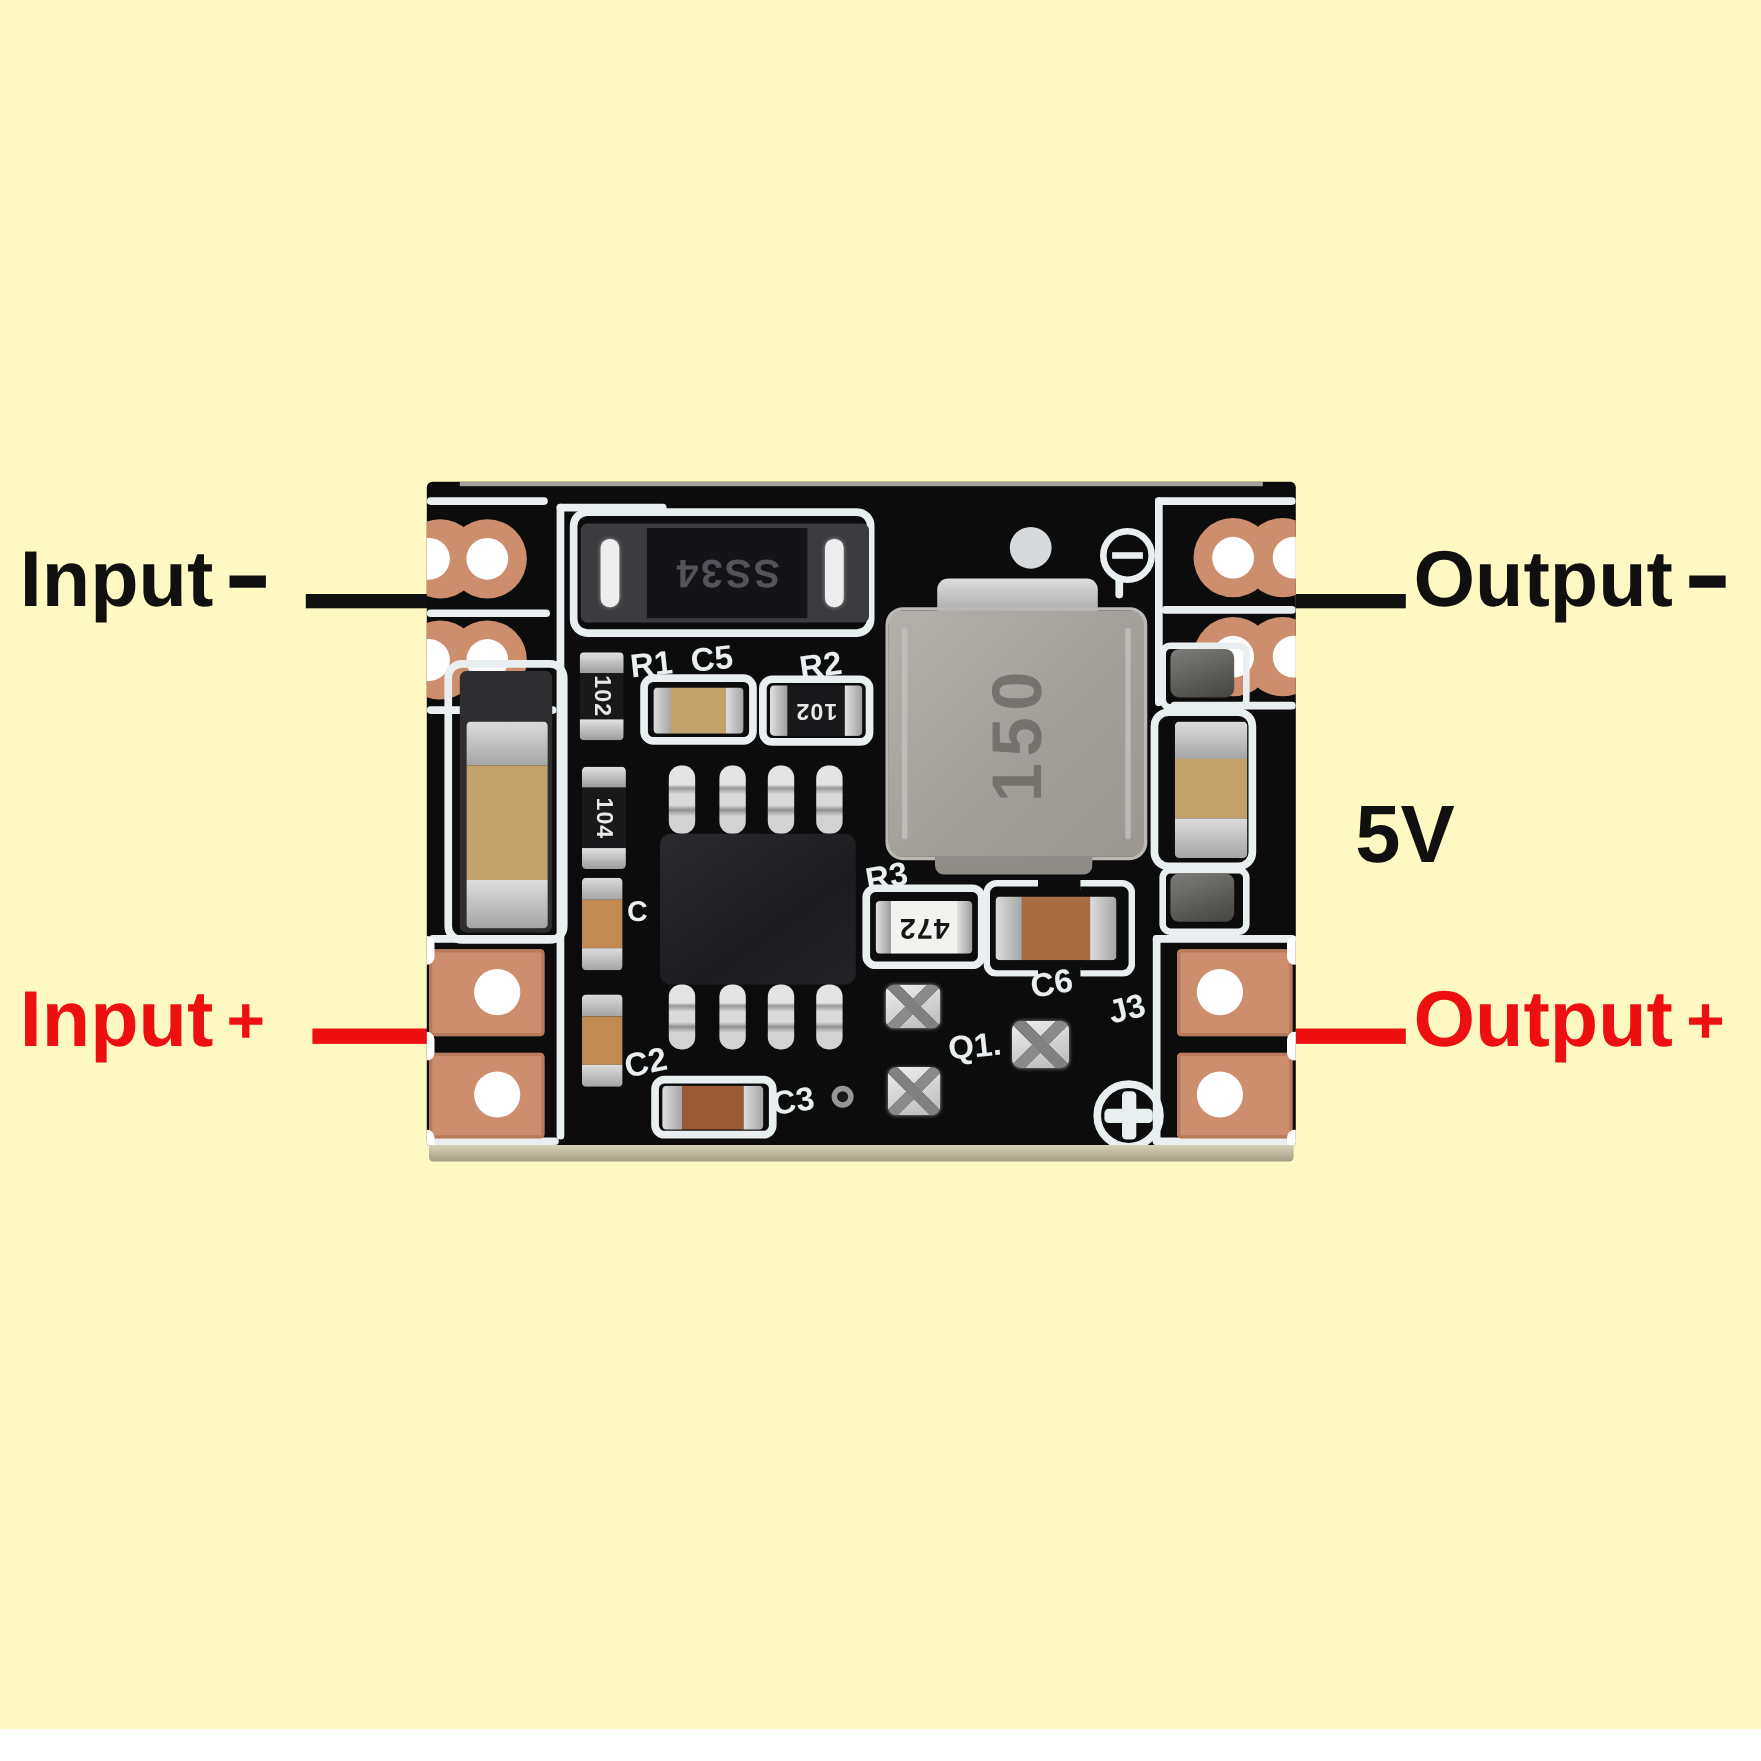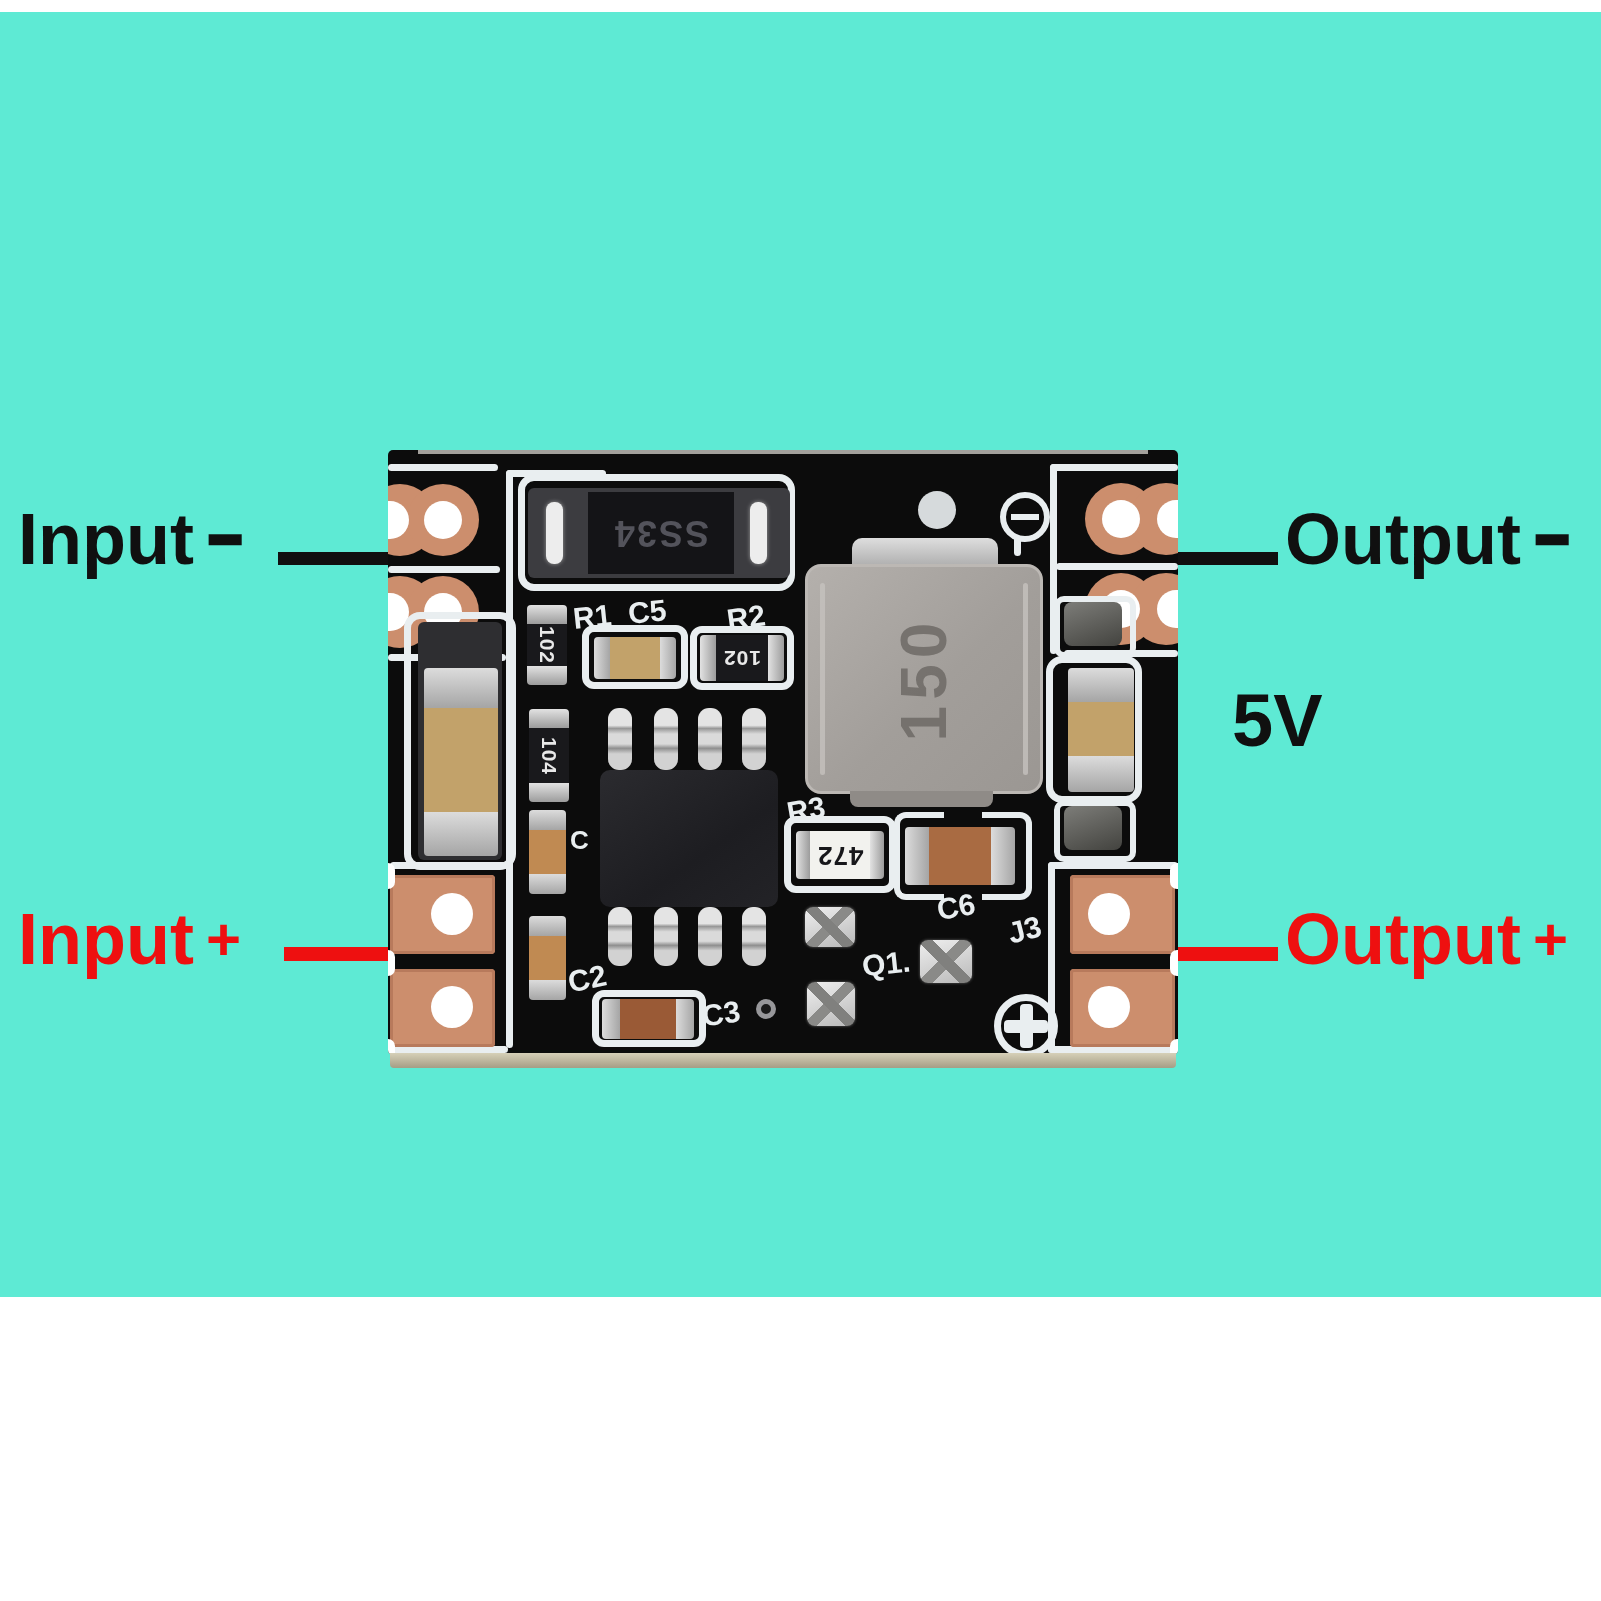--- a/index.html
+++ b/index.html
@@ -1,17 +1,17 @@
 <!DOCTYPE html>
 <html style="--annotation_black: #101010; --annotation_red: #ee1010; --board_black: #0c0c0c; --silkscreen_white: #e9eef0; --copper: #cc8e6d; --copper_dark: #b87a5c; --inductor_gray: #a8a4a0; --cap_tan: #c2a26a; --cap_small_tan: #c08a52; --cap_brown: #a96b42; --cap_dark_brown: #9a5a36; --solder_silver: #c9c9c9;"><head>
 <meta charset="utf-8">
 <style>
   html,body{margin:0;padding:0;background:#ffffff;}
-  .stage{position:relative;width:1601px;height:1285px;background:#5eead4;overflow:hidden;
-         font-family:"Liberation Sans",sans-serif;margin-top:12px;}
+  .stage{position:relative;width:1601px;height:1572px;background:#fef9c3;overflow:hidden;
+         font-family:"Liberation Sans",sans-serif;}
   
   .ann{position:absolute;display:flex;align-items:center;gap:12px;font-weight:bold;
        font-size:72px;line-height:1.1;color:var(--annotation_black);white-space:nowrap;}
   .ann.red{color:var(--annotation_red);}
   .sign-minus{display:inline-block;transform:scaleY(1.55);font-size:66px;}
   .sign-plus{display:inline-block;font-size:60px;font-weight:bold;}
   .volt{position:absolute;font-size:74px;font-weight:bold;color:var(--annotation_black);white-space:nowrap;}
   .wire{position:absolute;}
   .wire.black{background:var(--annotation_black);}
   .wire.red{background:var(--annotation_red);}
@@ -93,21 +93,21 @@
       <span class="sign-plus">+</span>
   </div>
   <div class="wire red" style="left:284px;top:935px;width:108px;height:14px;"></div>
 
   <div class="wire black" style="left:1178px;top:540px;width:100px;height:13px;"></div>
   <div class="ann" style="left:1285px;top:488px;">
     <span>Output</span>
       <span class="sign-minus">−</span>
   </div>
 
-  <div class="volt" style="left:1232px;top:666px;text-align:center;">5V</div>
+  <div class="volt" style="left:1232px;top:716px;text-align:center;">5V</div>
 
   <div class="wire red" style="left:1178px;top:935px;width:100px;height:14px;"></div>
   <div class="ann red" style="left:1285px;top:888px;">
     <span>Output</span>
       <span class="sign-plus">+</span>
   </div>
 
   <div class="board">
     <div class="board-edge-top"></div>
 

